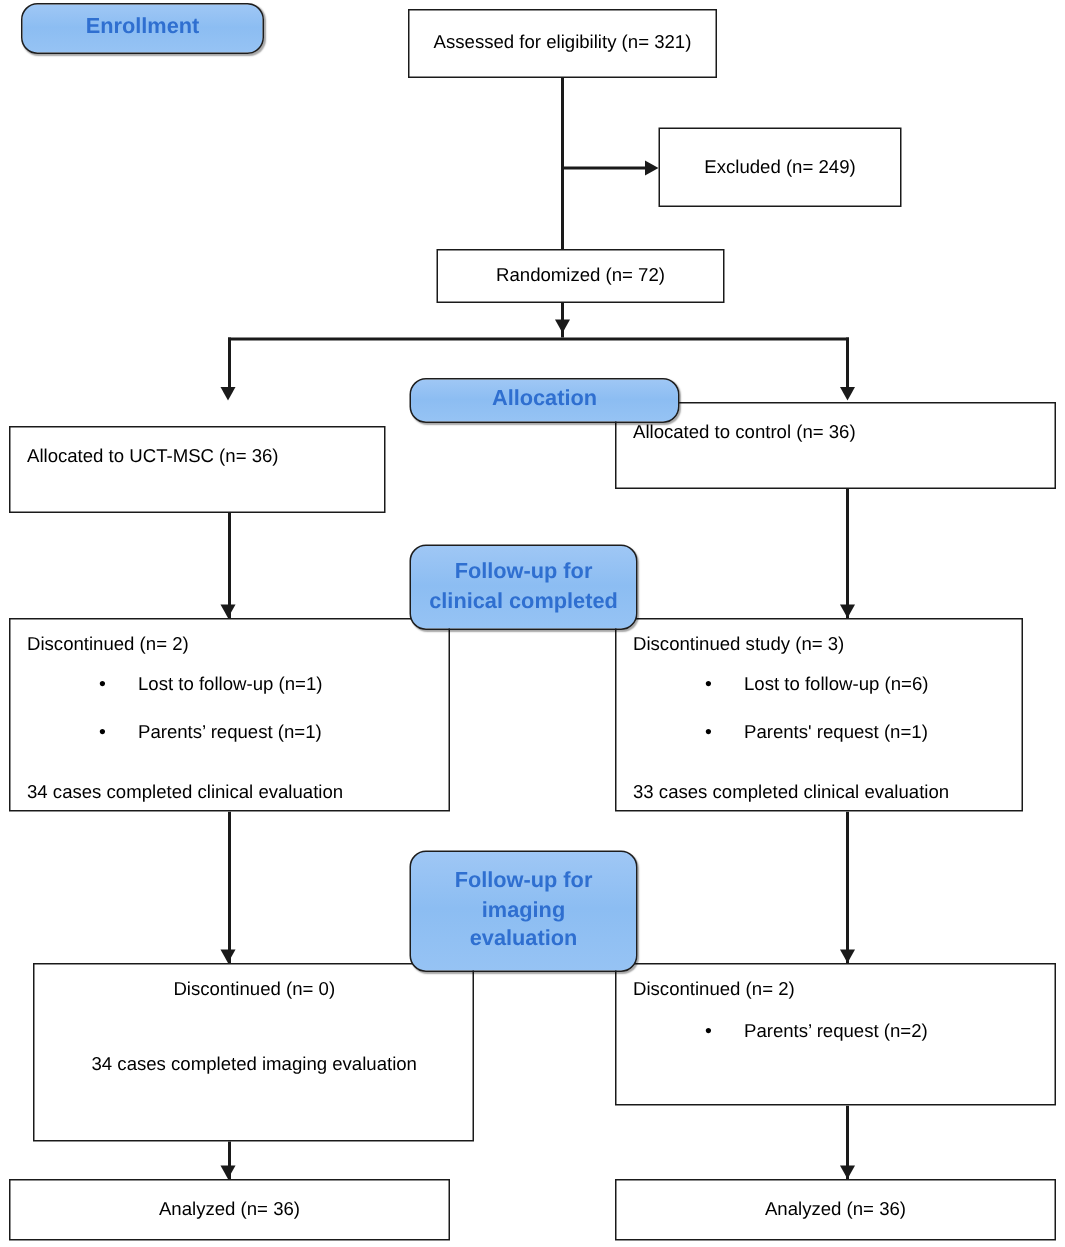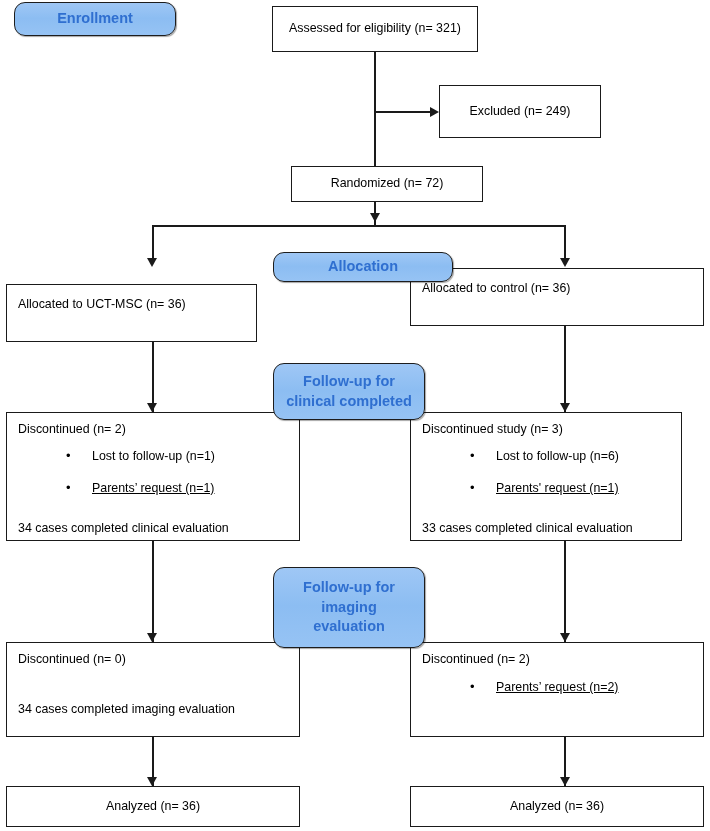--- a/index.html
+++ b/index.html
@@ -45,21 +45,21 @@
   .bullets {
     list-style: none;
     margin: 9px 0 22px 0;
     padding: 0 0 0 48px;
   }
   .bullets li {
     position: relative;
     margin: 0 0 14px 0;
     padding-left: 26px;
   }
-  .bullets li:last-child { margin-bottom: 0; text-decoration: underline; }
+  .bullets li:last-child { margin-bottom: 0; }
   .bullets li::before {
     content: "\2022";
     position: absolute;
     left: 0;
     top: -1px;
     font-size: 13px;
     line-height: 1.45;
     color: #000;
   }
   .tail {
@@ -199,21 +199,21 @@
   <div class="arrow-d" style="left:147.4px; top:633px;"></div>
   <div class="conn v" style="left:564.2px; top:541px; height:101px;"></div>
   <div class="arrow-d" style="left:559.6px; top:633px;"></div>
 
   <div class="badge" style="left:273px; top:567px; width:152px; height:81px; flex-direction:column;">
     <span>Follow-up for</span>
     <span>imaging</span>
     <span>evaluation</span>
   </div>
 
-  <div class="box" style="left:6px; top:642px; width:294px; height:95px;">
+  <div class="box" style="left:22px; top:642px; width:294px; height:119px;text-align:center;">
     <div class="pad">
       <div class="line1">Discontinued (n= 0)</div>
       <div class="tail" style="margin-top:32px;">34 cases completed imaging evaluation</div>
     </div>
   </div>
 
   <div class="box" style="left:410px; top:642px; width:294px; height:95px;">
     <div class="pad">
       <div class="line1">Discontinued (n= 2)</div>
       <ul class="bullets" style="margin:10px 0 8px 0;">

